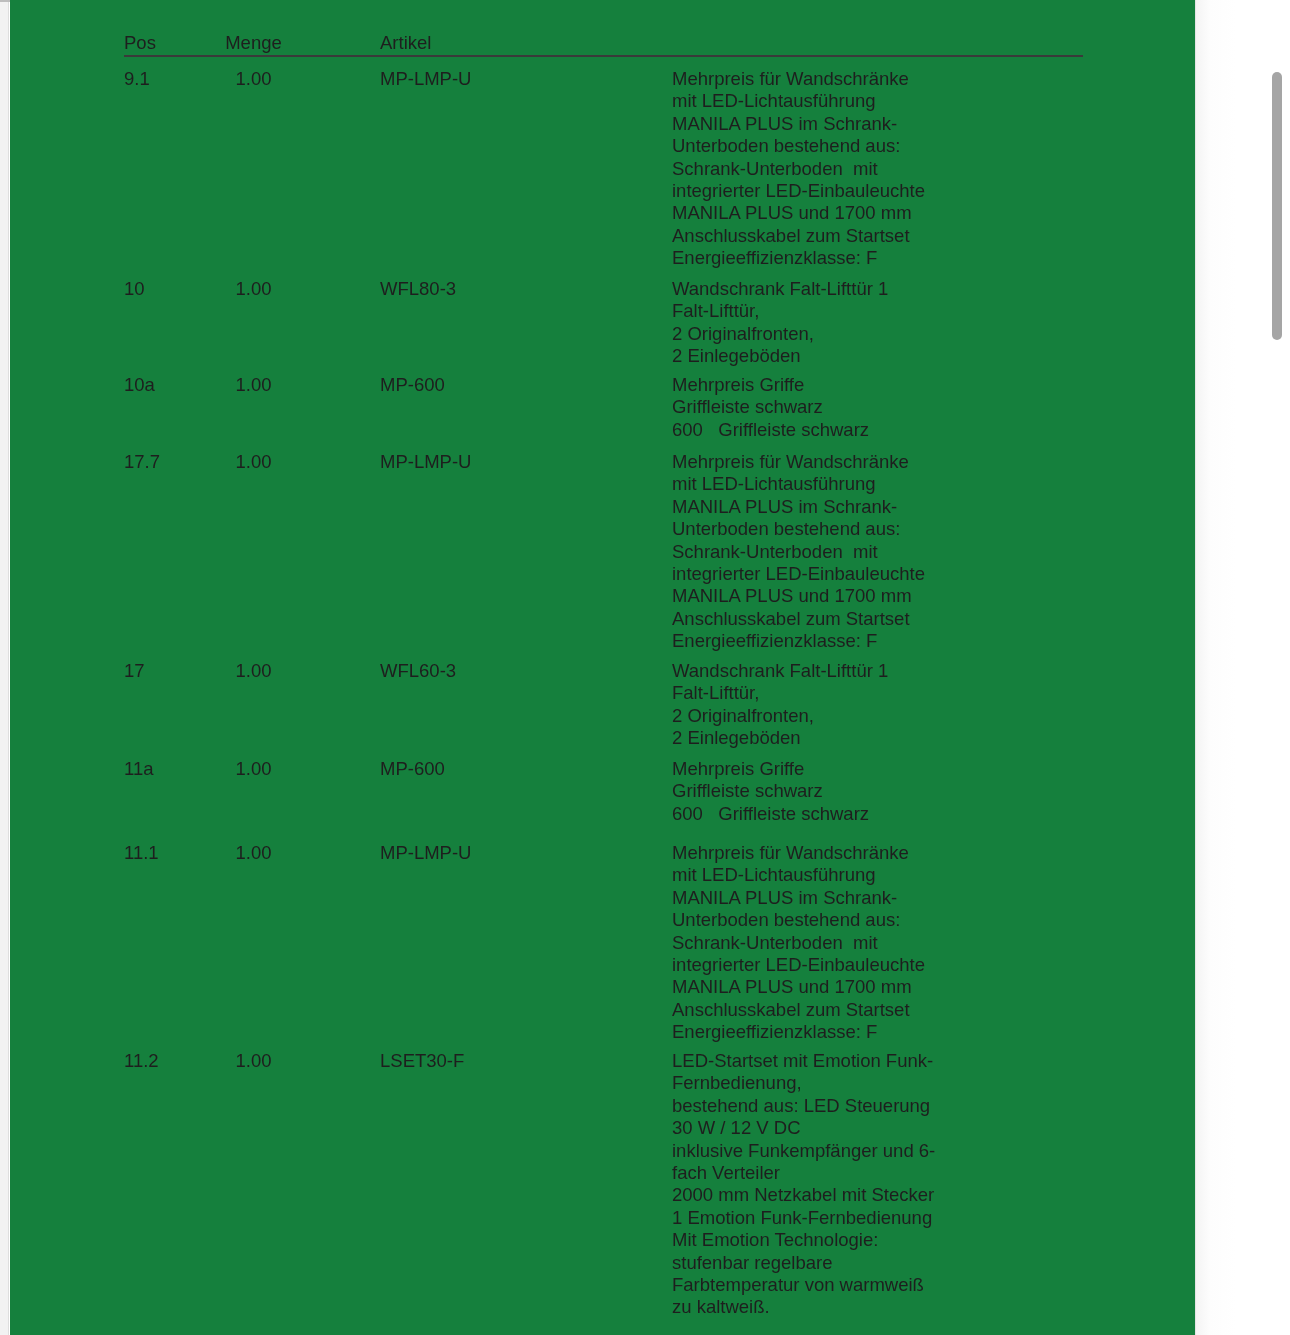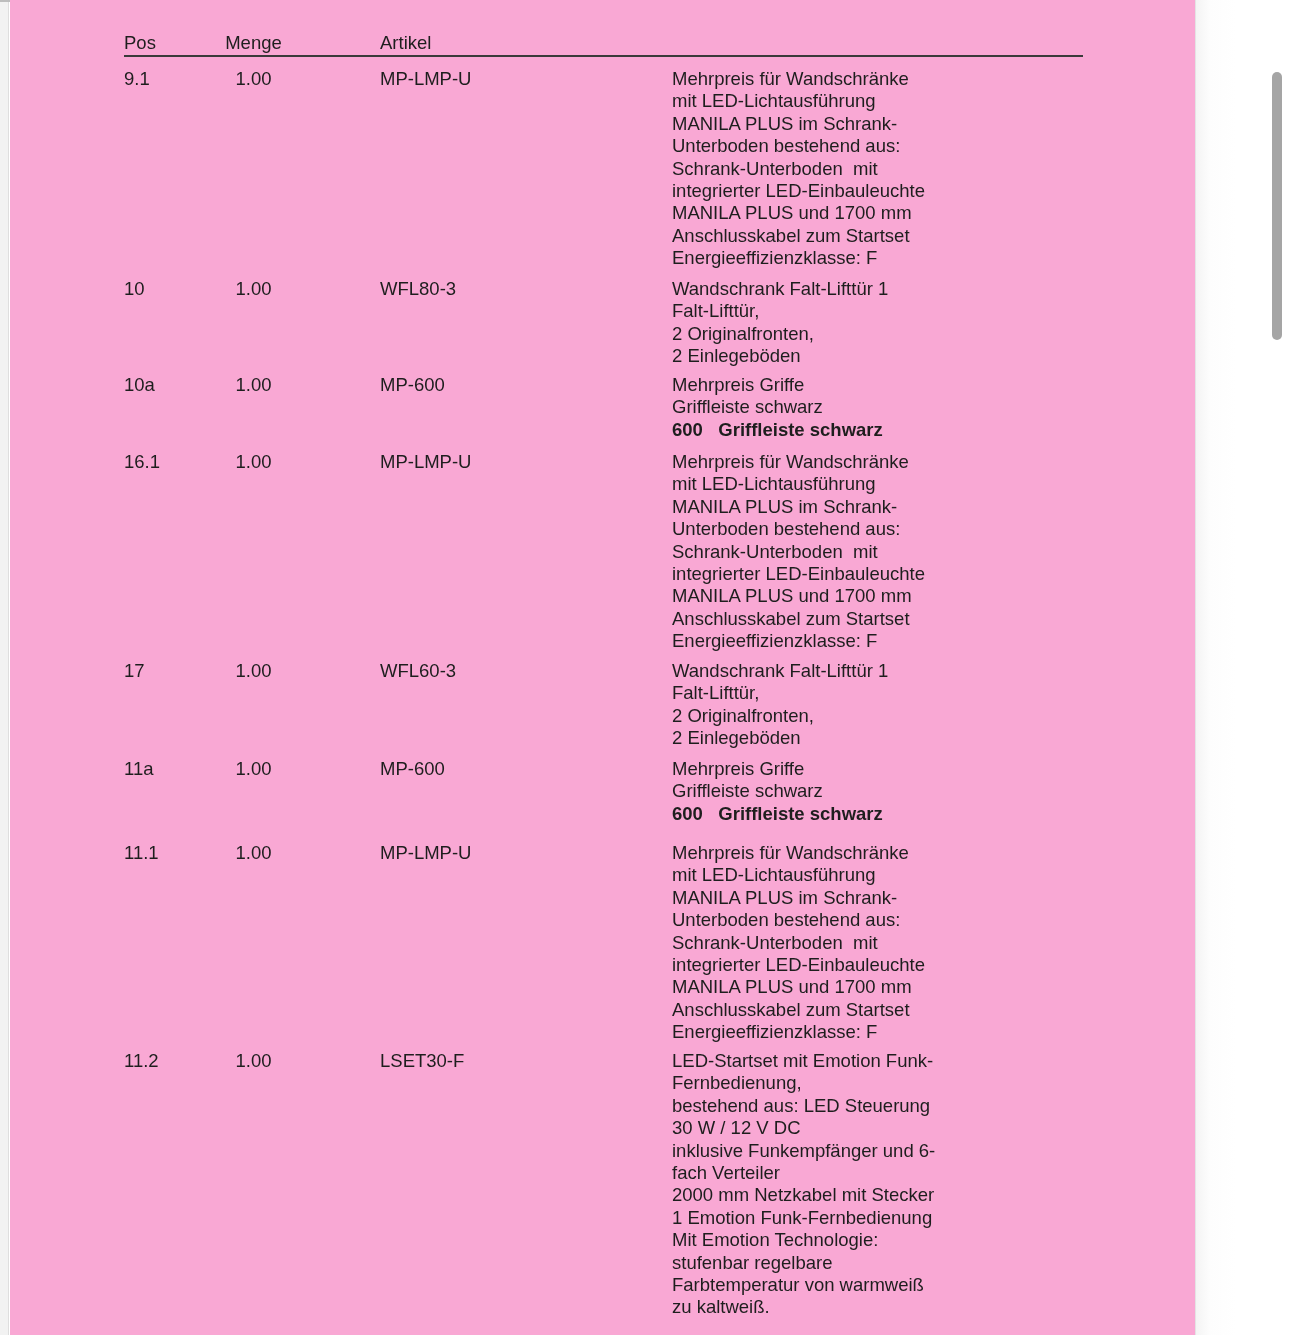--- a/index.html
+++ b/index.html
@@ -24,21 +24,21 @@
   
   .top-edge {
     position: absolute; left: 0; top: 0;
     width: 1195px; height: 2px;
     background: #bdbdbd;
   }
   
   .page {
     position: absolute; left: 10px; top: 0;
     width: 1185px; height: 100%;
-    background: #f9a8d4;
+    background: #15803d;
   }
   
   .scroll-gutter {
     position: absolute; left: 1195px; top: 0;
     width: 95px; height: 100%;
     background: linear-gradient(to right, #f4f4f4 0px, #fdfdfd 14px, #ffffff 40px);
     border-left: 1px solid #e4e4e4;
   }
   .scroll-thumb {
     position: absolute;
@@ -59,21 +59,21 @@
   .col-pos      { left: 114px; }          
   .col-menge    { left: 170px; width: 147px; text-align: center; } 
   .col-artikel  { left: 370px; }
   .col-desc     { left: 662px; width: 440px; }
   .hdr-divider {
     position: absolute; left: 114px; top: 55px;
     width: 959px; height: 2px;
     background: #3a3a3a;
   }
   .row { position: absolute; left: 0; width: 100%; }
-  .desc-bold { font-weight: bold; }
+  .desc-bold { font-weight: normal; }
 </style>
 </head>
 <body>
 
 <div class="viewport">
 
   <div class="left-gutter"></div>
   <div class="top-edge"></div>
 
   <div class="page">
@@ -113,21 +113,21 @@
     <div class="row" style="top:374px">
       <div class="cell col-pos">10a</div>
       <div class="cell col-menge">1.00</div>
       <div class="cell col-artikel">MP-600</div>
       <div class="cell col-desc"><span>Mehrpreis Griffe
 Griffleiste schwarz</span>
 <span class="desc-bold">600   Griffleiste schwarz</span></div>
     </div>
 
     <div class="row" style="top:451px">
-      <div class="cell col-pos">16.1</div>
+      <div class="cell col-pos">17.7</div>
       <div class="cell col-menge">1.00</div>
       <div class="cell col-artikel">MP-LMP-U</div>
       <div class="cell col-desc"><span>Mehrpreis für Wandschränke
 mit LED-Lichtausführung
 MANILA PLUS im Schrank-
 Unterboden bestehend aus:
 Schrank-Unterboden  mit
 integrierter LED-Einbauleuchte
 MANILA PLUS und 1700 mm
 Anschlusskabel zum Startset

